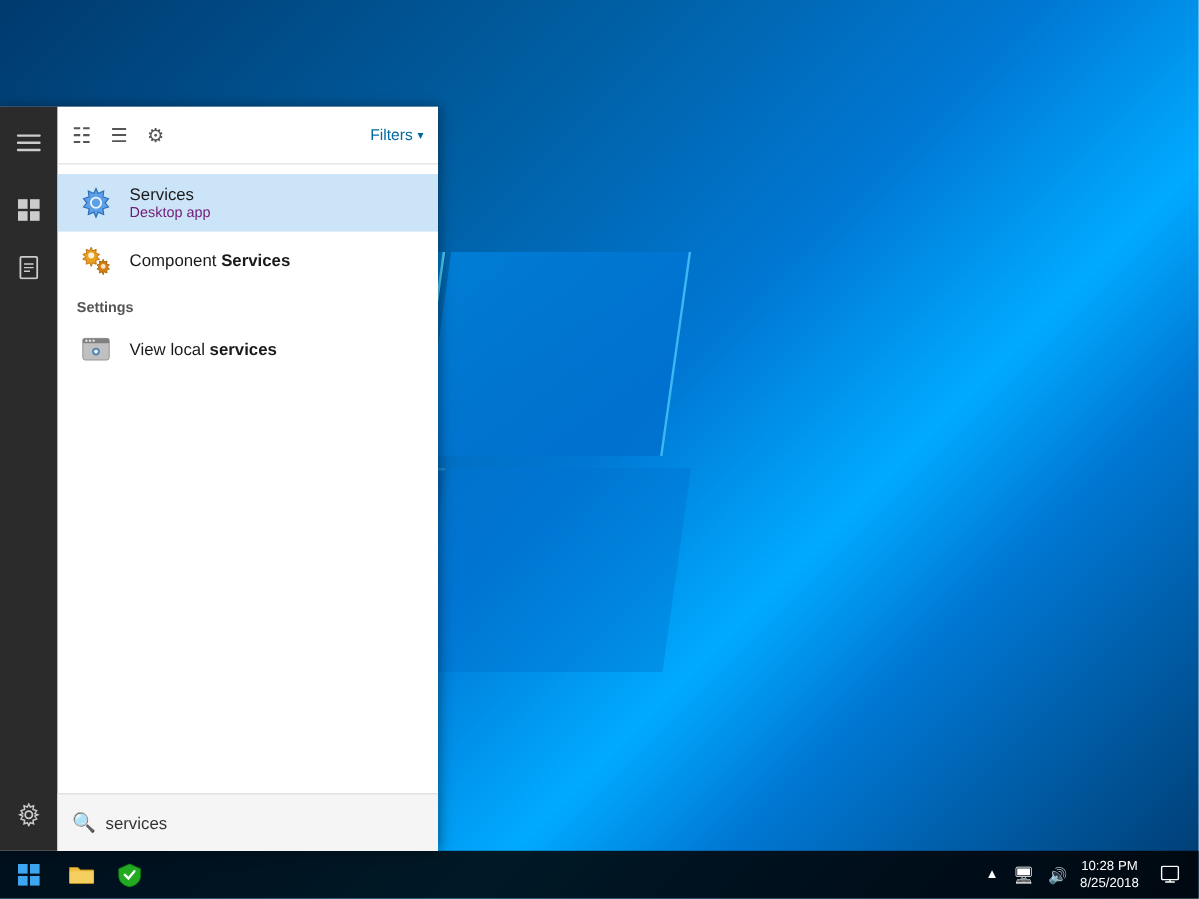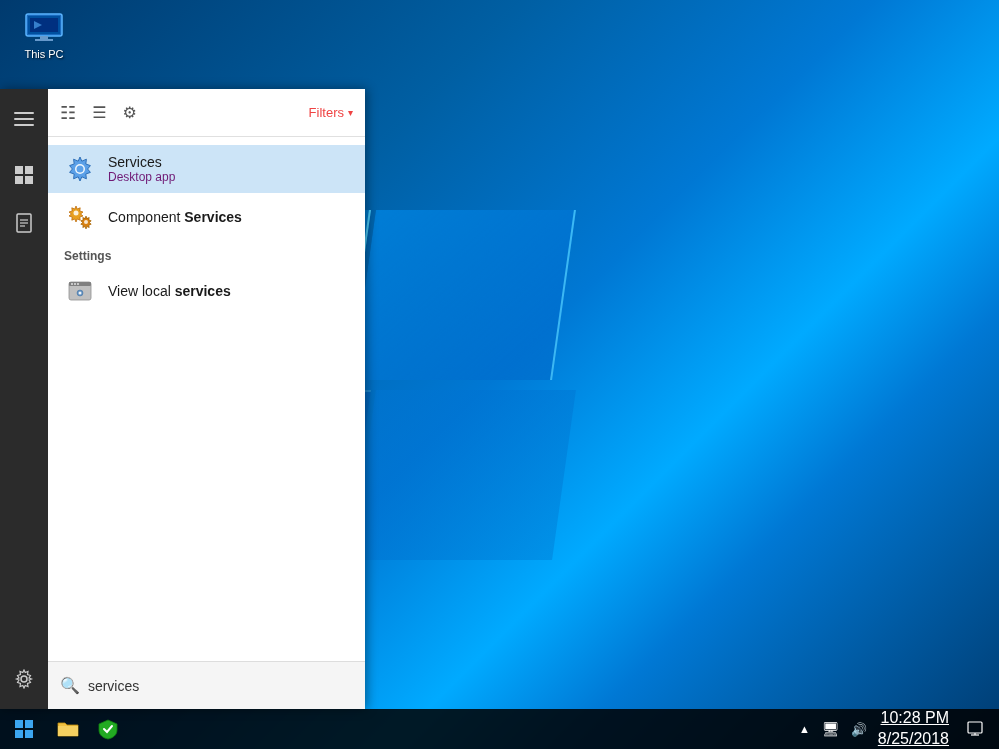--- a/index.html
+++ b/index.html
@@ -155,26 +155,25 @@
       gap: 6px;
     }
 
     #taskbar-tray {
       display: flex;
       align-items: center;
       gap: 4px;
     }
 
     #taskbar-clock {
-      text-align: right;
+      text-align: center;
       color: white;
-      font-size: 16px;
+      font-size: 11px;
       line-height: 1.3;
       margin-right: 4px;
-      text-decoration: underline;
     }
 
     #taskbar-action-center {
       width: 32px;
       height: 40px;
       display: flex;
       align-items: center;
       justify-content: center;
       cursor: pointer;
     }
@@ -240,21 +239,21 @@
       flex: 1;
     }
 
     #filters-btn {
       margin-left: auto;
       display: flex;
       align-items: center;
       gap: 4px;
       cursor: pointer;
       font-size: 13px;
-      color: #ef4444;
+      color: #0369a1;
     }
 
     
     #start-content {
       flex: 1;
       overflow-y: auto;
       padding: 8px 0;
     }
 
     .section-label {
@@ -351,33 +350,20 @@
 
 <div id="desktop">
 
   <div id="win-logo-effect">
     <div class="win-panel-left"></div>
     <div class="win-panel-right"></div>
     <div class="win-panel-bottom-left"></div>
     <div class="win-panel-bottom-right"></div>
   </div>
 
-  <div id="this-pc-icon">
-
-    <svg class="icon-img" viewBox="0 0 40 32" xmlns="http://www.w3.org/2000/svg">
-      <rect x="2" y="2" width="36" height="22" rx="2" ry="2" fill="#1a6bbf" stroke="#5ab4ff" stroke-width="1.5"></rect>
-      <rect x="4" y="4" width="32" height="18" fill="#0050a0"></rect>
-
-      <rect x="6" y="6" width="28" height="14" fill="#003080"></rect>
-      <polygon points="10,9 10,17 18,13" fill="#5ab4ff" opacity="0.6"></polygon>
-      <rect x="16" y="24" width="8" height="3" fill="#6699cc"></rect>
-      <rect x="11" y="27" width="18" height="2" fill="#6699cc"></rect>
-    </svg>
-    <span class="icon-label">This PC</span>
-  </div>
 
   <div id="start-menu">
 
     <div id="start-nav-rail">
 
       <div class="nav-rail-item">
         <svg viewBox="0 0 20 20">
           <rect y="3" width="20" height="2" rx="1"></rect>
           <rect y="9" width="20" height="2" rx="1"></rect>
           <rect y="15" width="20" height="2" rx="1"></rect>

